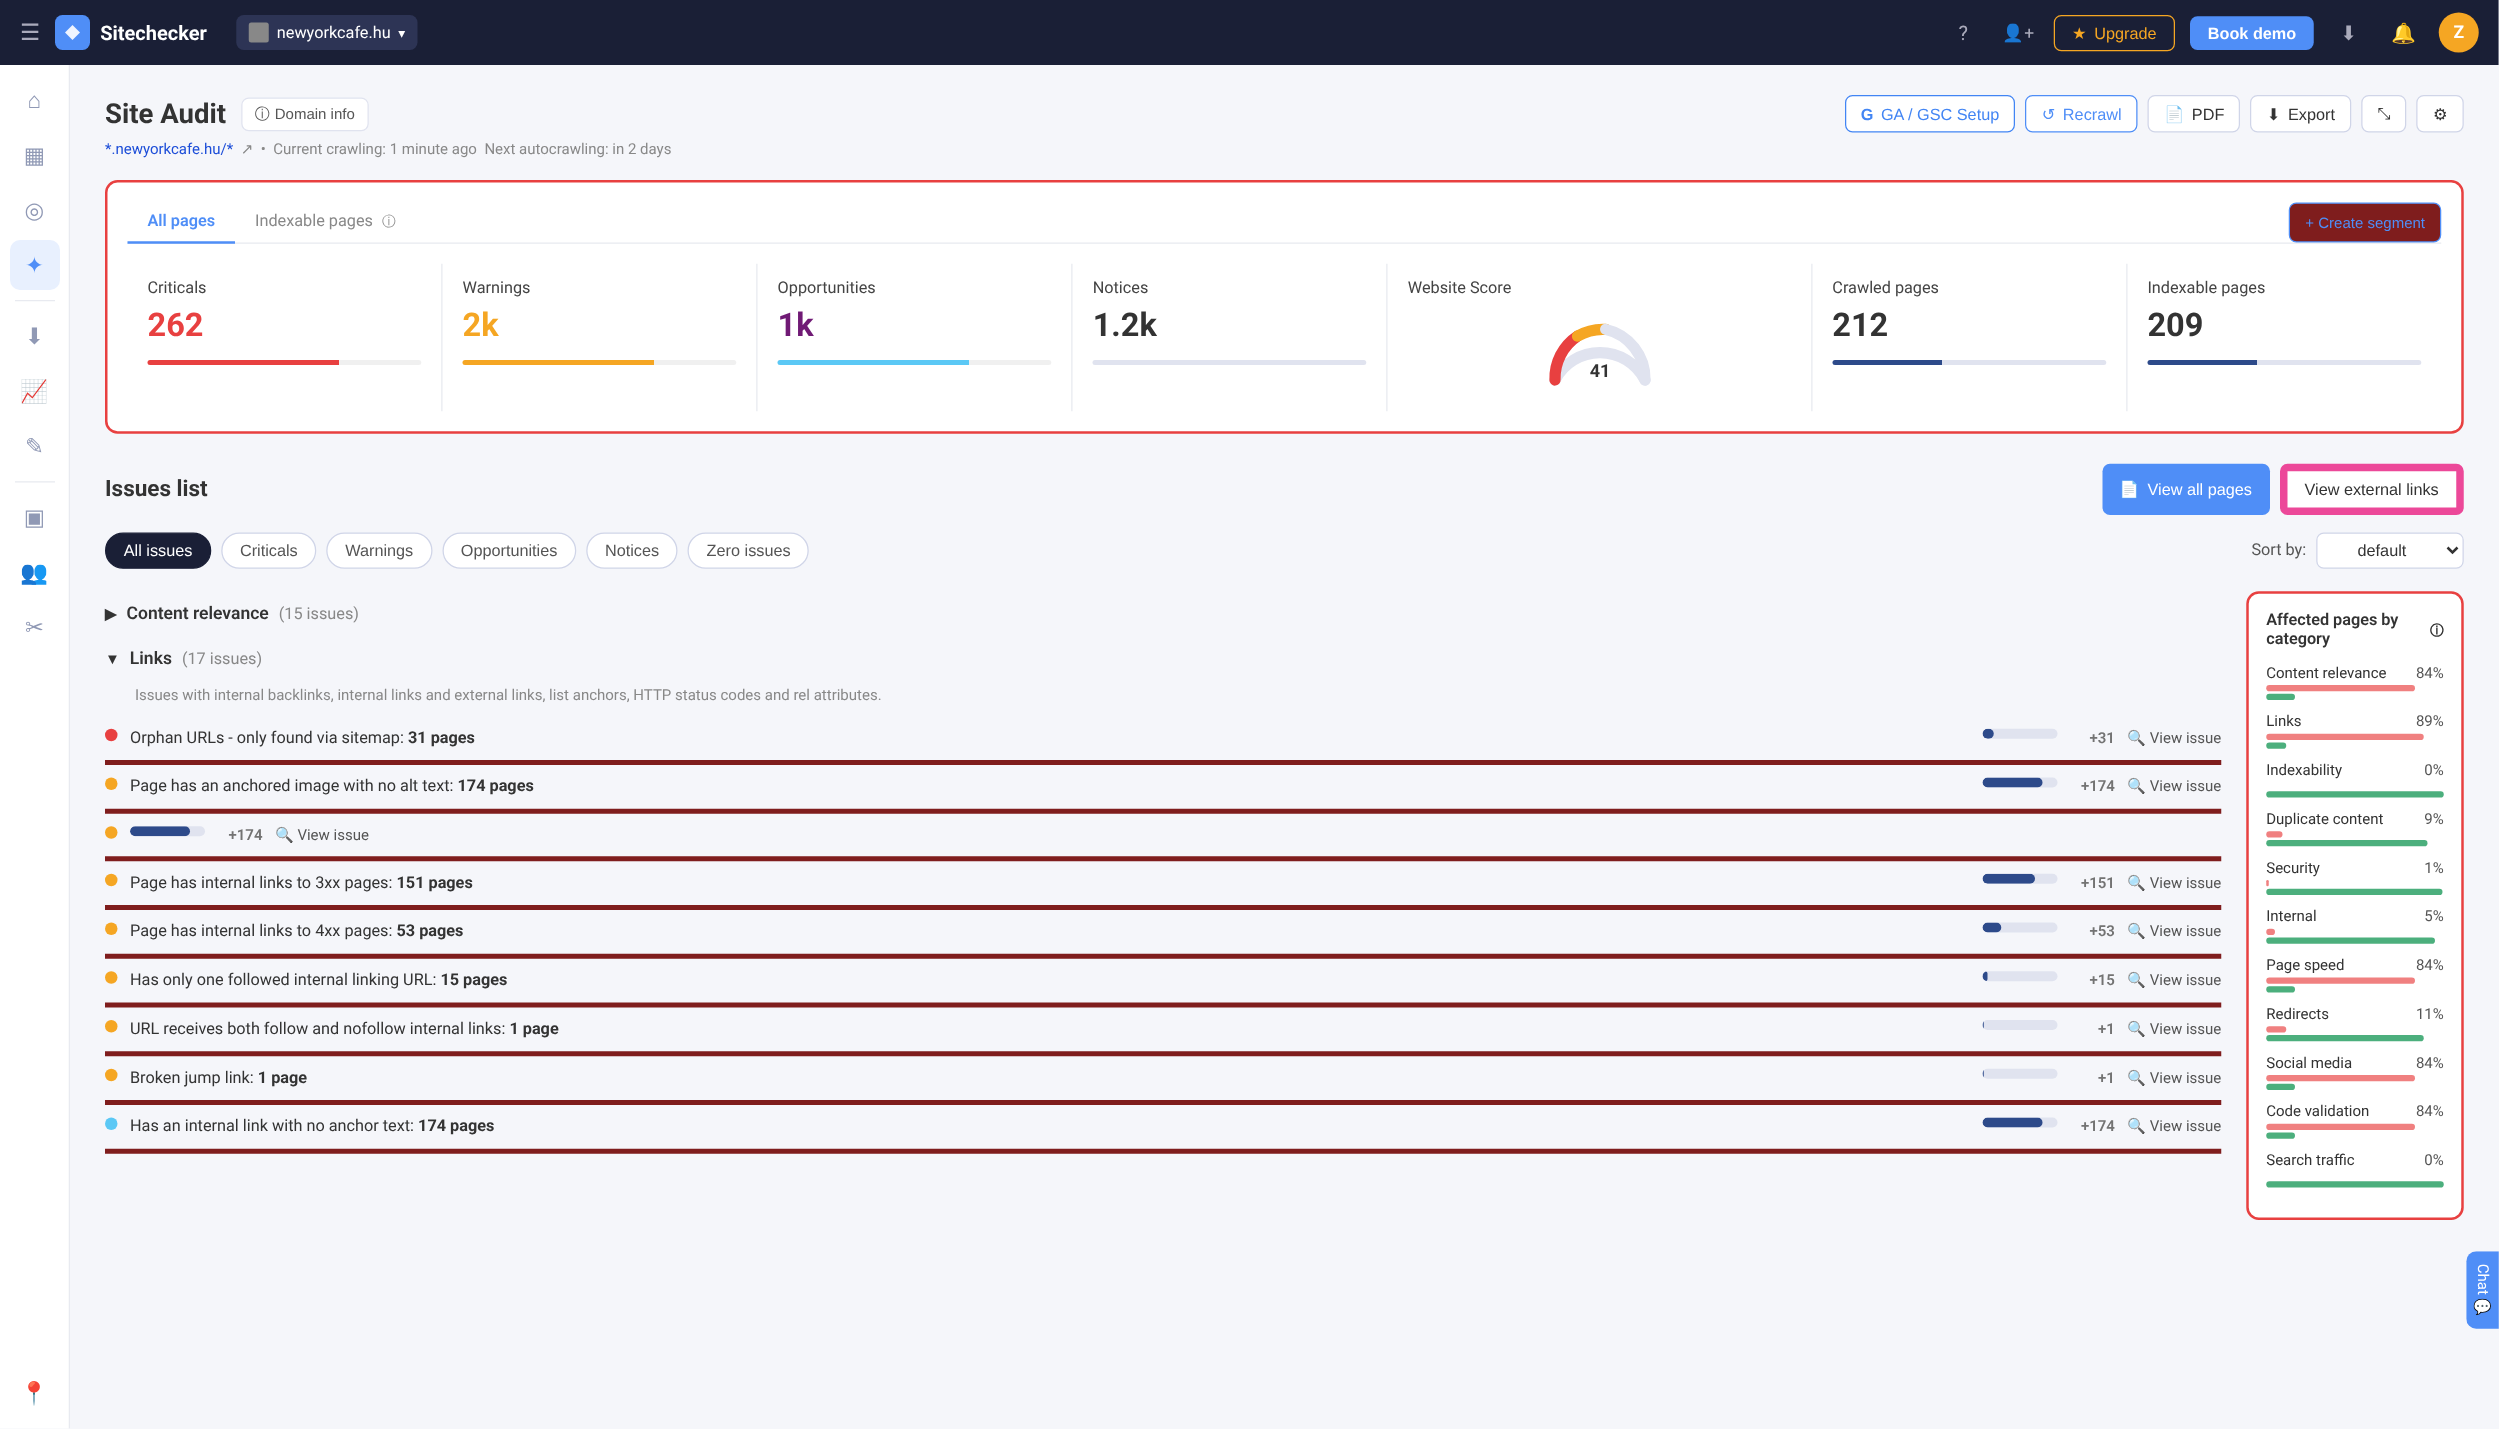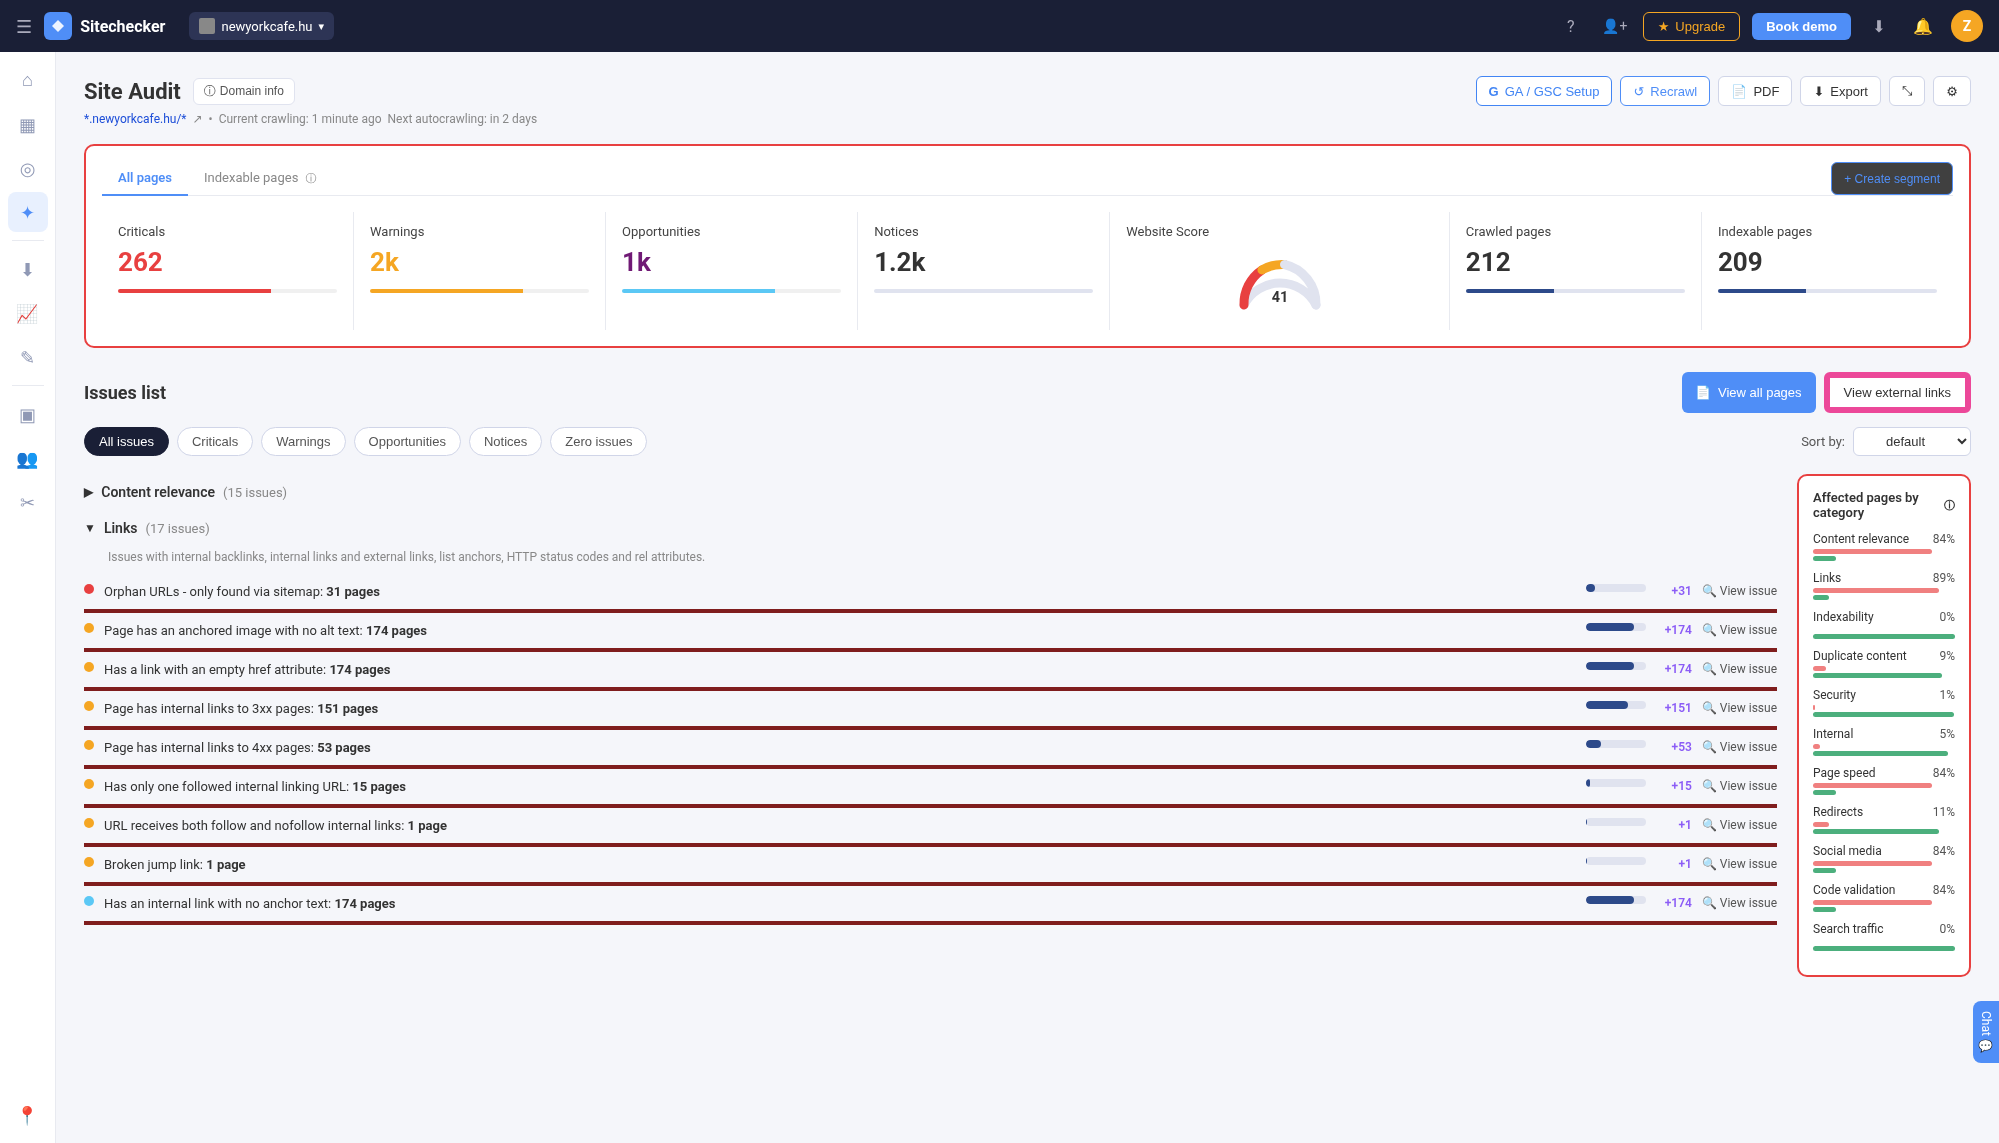--- a/index.html
+++ b/index.html
@@ -37,21 +37,21 @@
     .header-btn.google { color: #4285f4; border-color: #4285f4; }
     .header-btn.recrawl { color: #4f8ef7; border-color: #4f8ef7; }
     .breadcrumb { font-size: 12px; color: #888; margin-bottom: 18px; display: flex; align-items: center; gap: 6px; }
     .breadcrumb a { color: #1d4ed8; text-decoration: none; }
 
     
     .summary-section { border: 2px solid #e84040; border-radius: 10px; padding: 16px; background: #fff; margin-bottom: 24px; }
     .summary-tabs { display: flex; gap: 0; border-bottom: 1px solid #e8eaf0; margin-bottom: 16px; }
     .summary-tab { padding: 8px 16px; font-size: 13px; color: #888; cursor: pointer; border-bottom: 2px solid transparent; margin-bottom: -1px; }
     .summary-tab.active { color: #4f8ef7; border-bottom: 2px solid #4f8ef7; font-weight: 600; }
-    .create-segment-btn { margin-left: auto; display: flex; align-items: center; gap: 4px; background: #404040; border: 1px solid #4f8ef7; border-radius: 6px; padding: 5px 12px; font-size: 12px; color: #4f8ef7; cursor: pointer; }
+    .create-segment-btn { margin-left: auto; display: flex; align-items: center; gap: 4px; background: #7f1d1d; border: 1px solid #4f8ef7; border-radius: 6px; padding: 5px 12px; font-size: 12px; color: #4f8ef7; cursor: pointer; }
     .cards-row { display: flex; gap: 0; }
     .metric-card { flex: 1; padding: 12px 16px; border-right: 1px solid #e8eaf0; }
     .metric-card:last-child { border-right: none; }
     .metric-label { font-size: 13px; color: #444; margin-bottom: 8px; }
     .metric-value { font-size: 26px; font-weight: 700; }
     .metric-value.red { color: #e84040; }
     .metric-value.orange { color: #f5a623; }
     .metric-value.blue { color: #701a75; }
     .metric-value.dark { color: #333; }
     .metric-bar { height: 4px; border-radius: 2px; margin-top: 12px; }
@@ -87,21 +87,21 @@
     .category-count { color: #888; font-weight: 400; font-size: 13px; }
     .category-description { font-size: 12px; color: #888; padding: 4px 0 10px 24px; }
     .issue-row { display: flex; align-items: flex-start; padding: 10px 0; border-bottom: 4px solid #7f1d1d; gap: 10px; }
     .issue-dot { width: 10px; height: 10px; border-radius: 50%; flex-shrink: 0; }
     .issue-dot.red { background: #e84040; }
     .issue-dot.orange { background: #f5a623; }
     .issue-dot.blue { background: #5bc8f5; }
     .issue-text { flex: 1; font-size: 13px; color: #333; min-width: 0; }
     .issue-count-badge { width: 60px; height: 8px; border-radius: 4px; background: #e0e3ef; flex-shrink: 0; overflow: hidden; }
     .issue-count-fill { height: 100%; border-radius: 4px; background: #2d4a8a; }
-    .issue-plus { color: #8b5cf6; font-size: 12px; font-weight: 600; width: 36px; text-align: right; flex-shrink: 0; }
+    .issue-plus { color: #737373; font-size: 12px; font-weight: 600; width: 36px; text-align: right; flex-shrink: 0; }
     .view-issue-btn { display: flex; align-items: center; gap: 4px; font-size: 12px; color: #555; cursor: pointer; white-space: nowrap; flex-shrink: 0; }
 
     
     .affected-panel-box { border: 2px solid #e84040; border-radius: 10px; padding: 14px; background: #fff; }
     .affected-title { font-size: 13px; font-weight: 600; margin-bottom: 12px; display: flex; align-items: center; gap: 6px; }
     .affected-row { margin-bottom: 10px; }
     .affected-row-header { display: flex; justify-content: space-between; font-size: 12px; color: #333; margin-bottom: 3px; }
     .affected-pct { font-size: 12px; color: #555; }
     .affected-bar-red { height: 5px; border-radius: 3px; background: #f08080; margin-bottom: 2px; }
     .affected-bar-green { height: 5px; border-radius: 3px; background: #4caf7d; }
@@ -328,21 +328,20 @@
               <div class="issue-dot orange"></div>
               <span class="issue-text">Page has an anchored image with no alt text: <strong>174 pages</strong></span>
               <div class="issue-count-badge">
                   <div class="issue-count-fill" style="width:80%;"></div>
                 </div>
               <span class="issue-plus">+174</span>
               <div class="view-issue-btn">🔍 View issue</div>
             </div>
             <div class="issue-row">
               <div class="issue-dot orange"></div>
-              <span class="issue-text">Has a link with an empty href attribute: <strong>174 pages</strong></span>
               <div class="issue-count-badge">
                   <div class="issue-count-fill" style="width:80%;"></div>
                 </div>
               <span class="issue-plus">+174</span>
               <div class="view-issue-btn">🔍 View issue</div>
             </div>
             <div class="issue-row">
               <div class="issue-dot orange"></div>
               <span class="issue-text">Page has internal links to 3xx pages: <strong>151 pages</strong></span>
               <div class="issue-count-badge">

